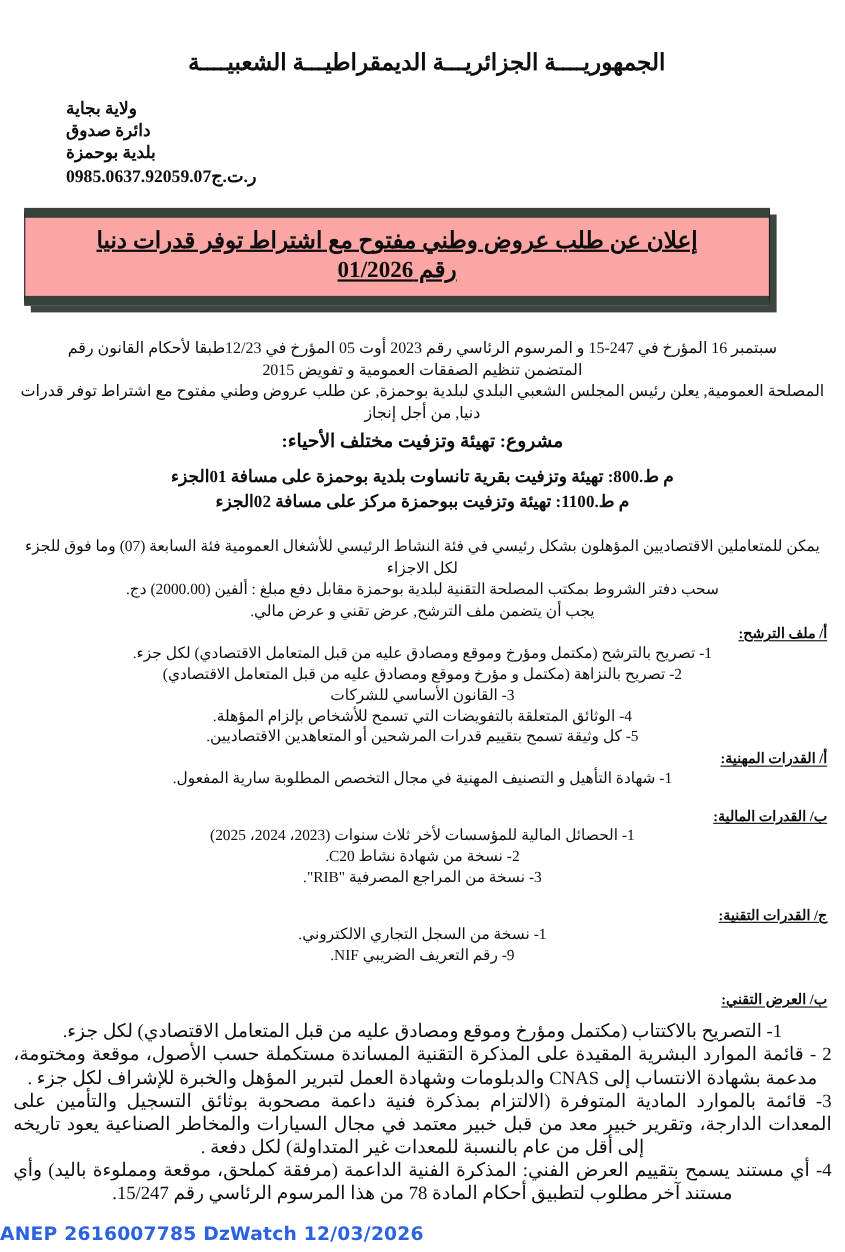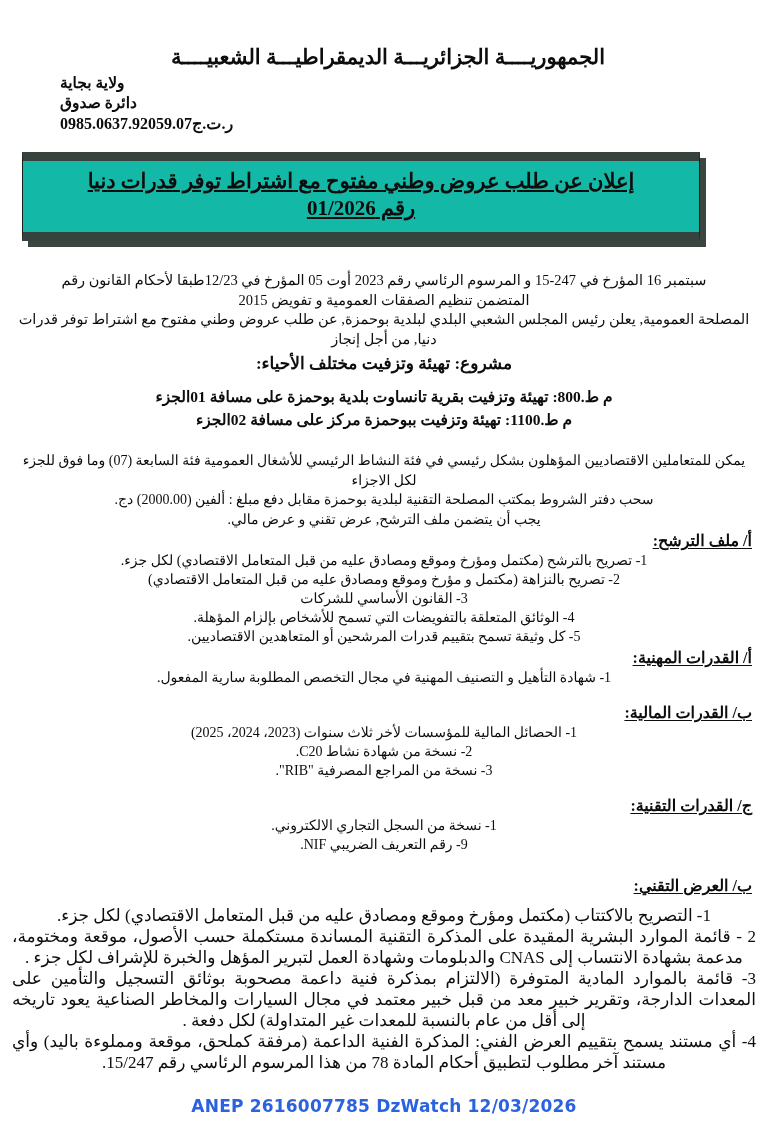--- a/index.html
+++ b/index.html
@@ -30,21 +30,21 @@
     font-weight: bold;
     font-size: 21px;
     letter-spacing: 0px;
     margin: 0;
     padding-top: 45px;
     padding-left: 8px;
     direction: rtl;
     white-space: nowrap;
   }
   .admin-block {
-    margin-top: 3px;
+    margin-top: 20px;
     padding-left: 60px;
     text-align: left;
     direction: rtl;
   }
   .admin-block .admin-line {
     font-weight: bold;
     font-size: 15.5px;
     line-height: 20px;
     text-align: left;
     padding-right: 0;
@@ -59,21 +59,21 @@
   
   .title-wrap {
     position: relative;
     margin: 18px 68px 0 22px;
   }
   .title-box {
     position: relative;
     border: 1.5px solid #1d1d1d;
     border-top: 9px solid #36423c;
     border-bottom: 9px solid #36423c;
-    background: #14b8a6;
+    background: #fca5a5;
     padding: 7px 10px 10px 10px;
     text-align: center;
     z-index: 2;
   }
   .title-box .tline {
     font-weight: bold;
     font-size: 21px;
     line-height: 27px;
     text-decoration: underline;
     text-underline-offset: 2px;
@@ -127,21 +127,21 @@
 
   .note {
     font-size: 14px;
     line-height: 19.5px;
     text-align: center;
     margin: 0;
   }
 
   .sec-head {
     font-weight: bold;
-    font-size: 16px;
+    font-size: 13px;
     text-decoration: underline;
     text-underline-offset: 2px;
     margin: 2px 0 1px 0;
     padding-right: 4px;
     direction: rtl;
   }
 
   ul.items {
     list-style: none;
     margin: 0;
@@ -160,22 +160,21 @@
     text-align-last: center;
     line-height: 21px;
     font-size: 17px;
   }
 
   
   .footer {
     position: absolute;
     left: 0;
     right: 0;
-    bottom: 22px;
-    text-align: center;
+    bottom: 6px;
     direction: ltr;
   }
   .footer .anep {
     font-family: "DejaVu Sans", "Liberation Sans", sans-serif;
     font-weight: bold;
     font-size: 17px;
     color: #2b62e0;
     letter-spacing: 0.2px;
   }
 </style>
@@ -183,20 +182,21 @@
 <body>
 
 <div class="page">
 
   <div>
     <div class="republic">الجمهوريــــة الجزائريـــة الديمقراطيـــة الشعبيــــة</div>
 
     <div class="admin-block">
       <div class="admin-line">ولاية بجاية</div>
       <div class="admin-line">دائرة صدوق</div>
+      <div class="admin-line">بلدية بوحمزة</div>
       <div class="admin-line phone">ر.ت.ج0985.0637.92059.07</div>
     </div>
   </div>
 
   <div class="title-wrap">
     <div class="title-shadow"></div>
     <div class="title-box">
       <div class="tline">إعلان عن طلب عروض وطني مفتوح مع اشتراط توفر قدرات دنيا</div>
       <div class="tline">رقم 01/2026</div>
     </div>

